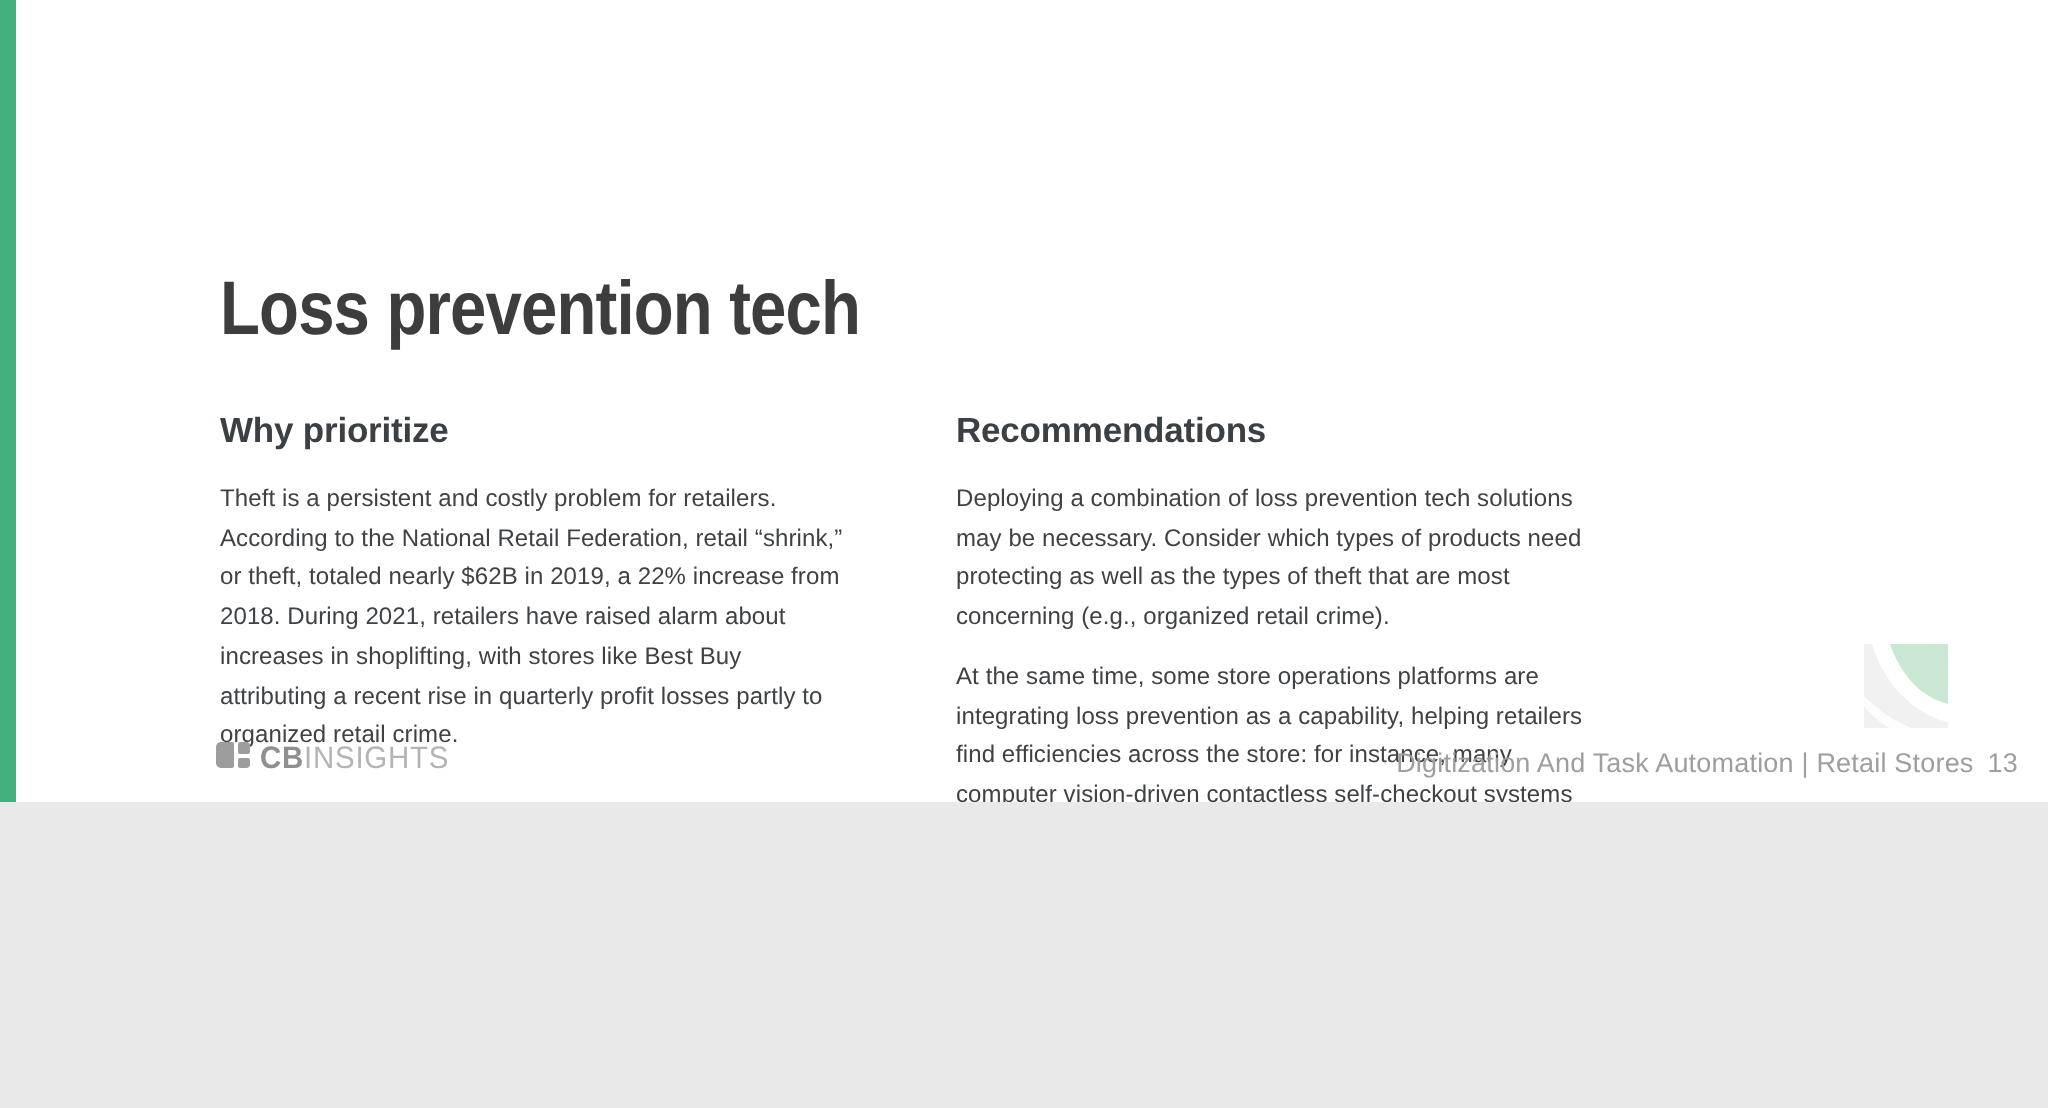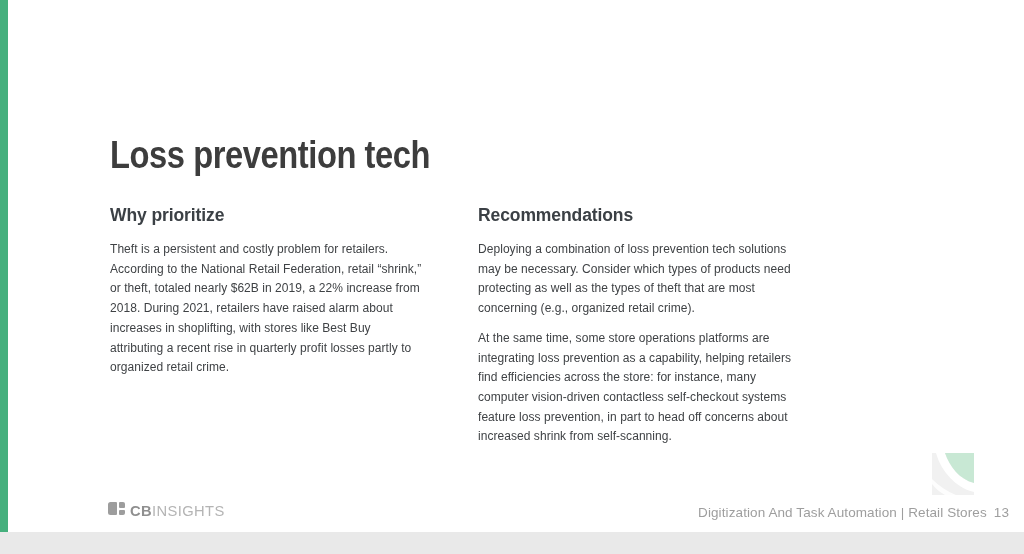--- a/index.html
+++ b/index.html
@@ -12,21 +12,21 @@
     --logo-bold:#8f8f8f;
     --logo-light:#b4b4b4;
     --decoration-green:#c8e8d4;
     --decoration-gray:#f1f1f1;
   }
   *{box-sizing:border-box;margin:0;padding:0;}
   html,body{background:#e9e9e9;}
   body{font-family:"Liberation Sans","DejaVu Sans",sans-serif;}
   .slide{
     position:relative;
-    width:1024px;height:532px;
+    width:1024px;height:401px;
     background:#ffffff;
     overflow:hidden;
   }
   .accent-bar{
     position:absolute;left:0;top:0;
     width:8px;height:100%;
     background:var(--accent-green);
   }
   .slide-title{
     position:absolute;left:110px;top:134px;

